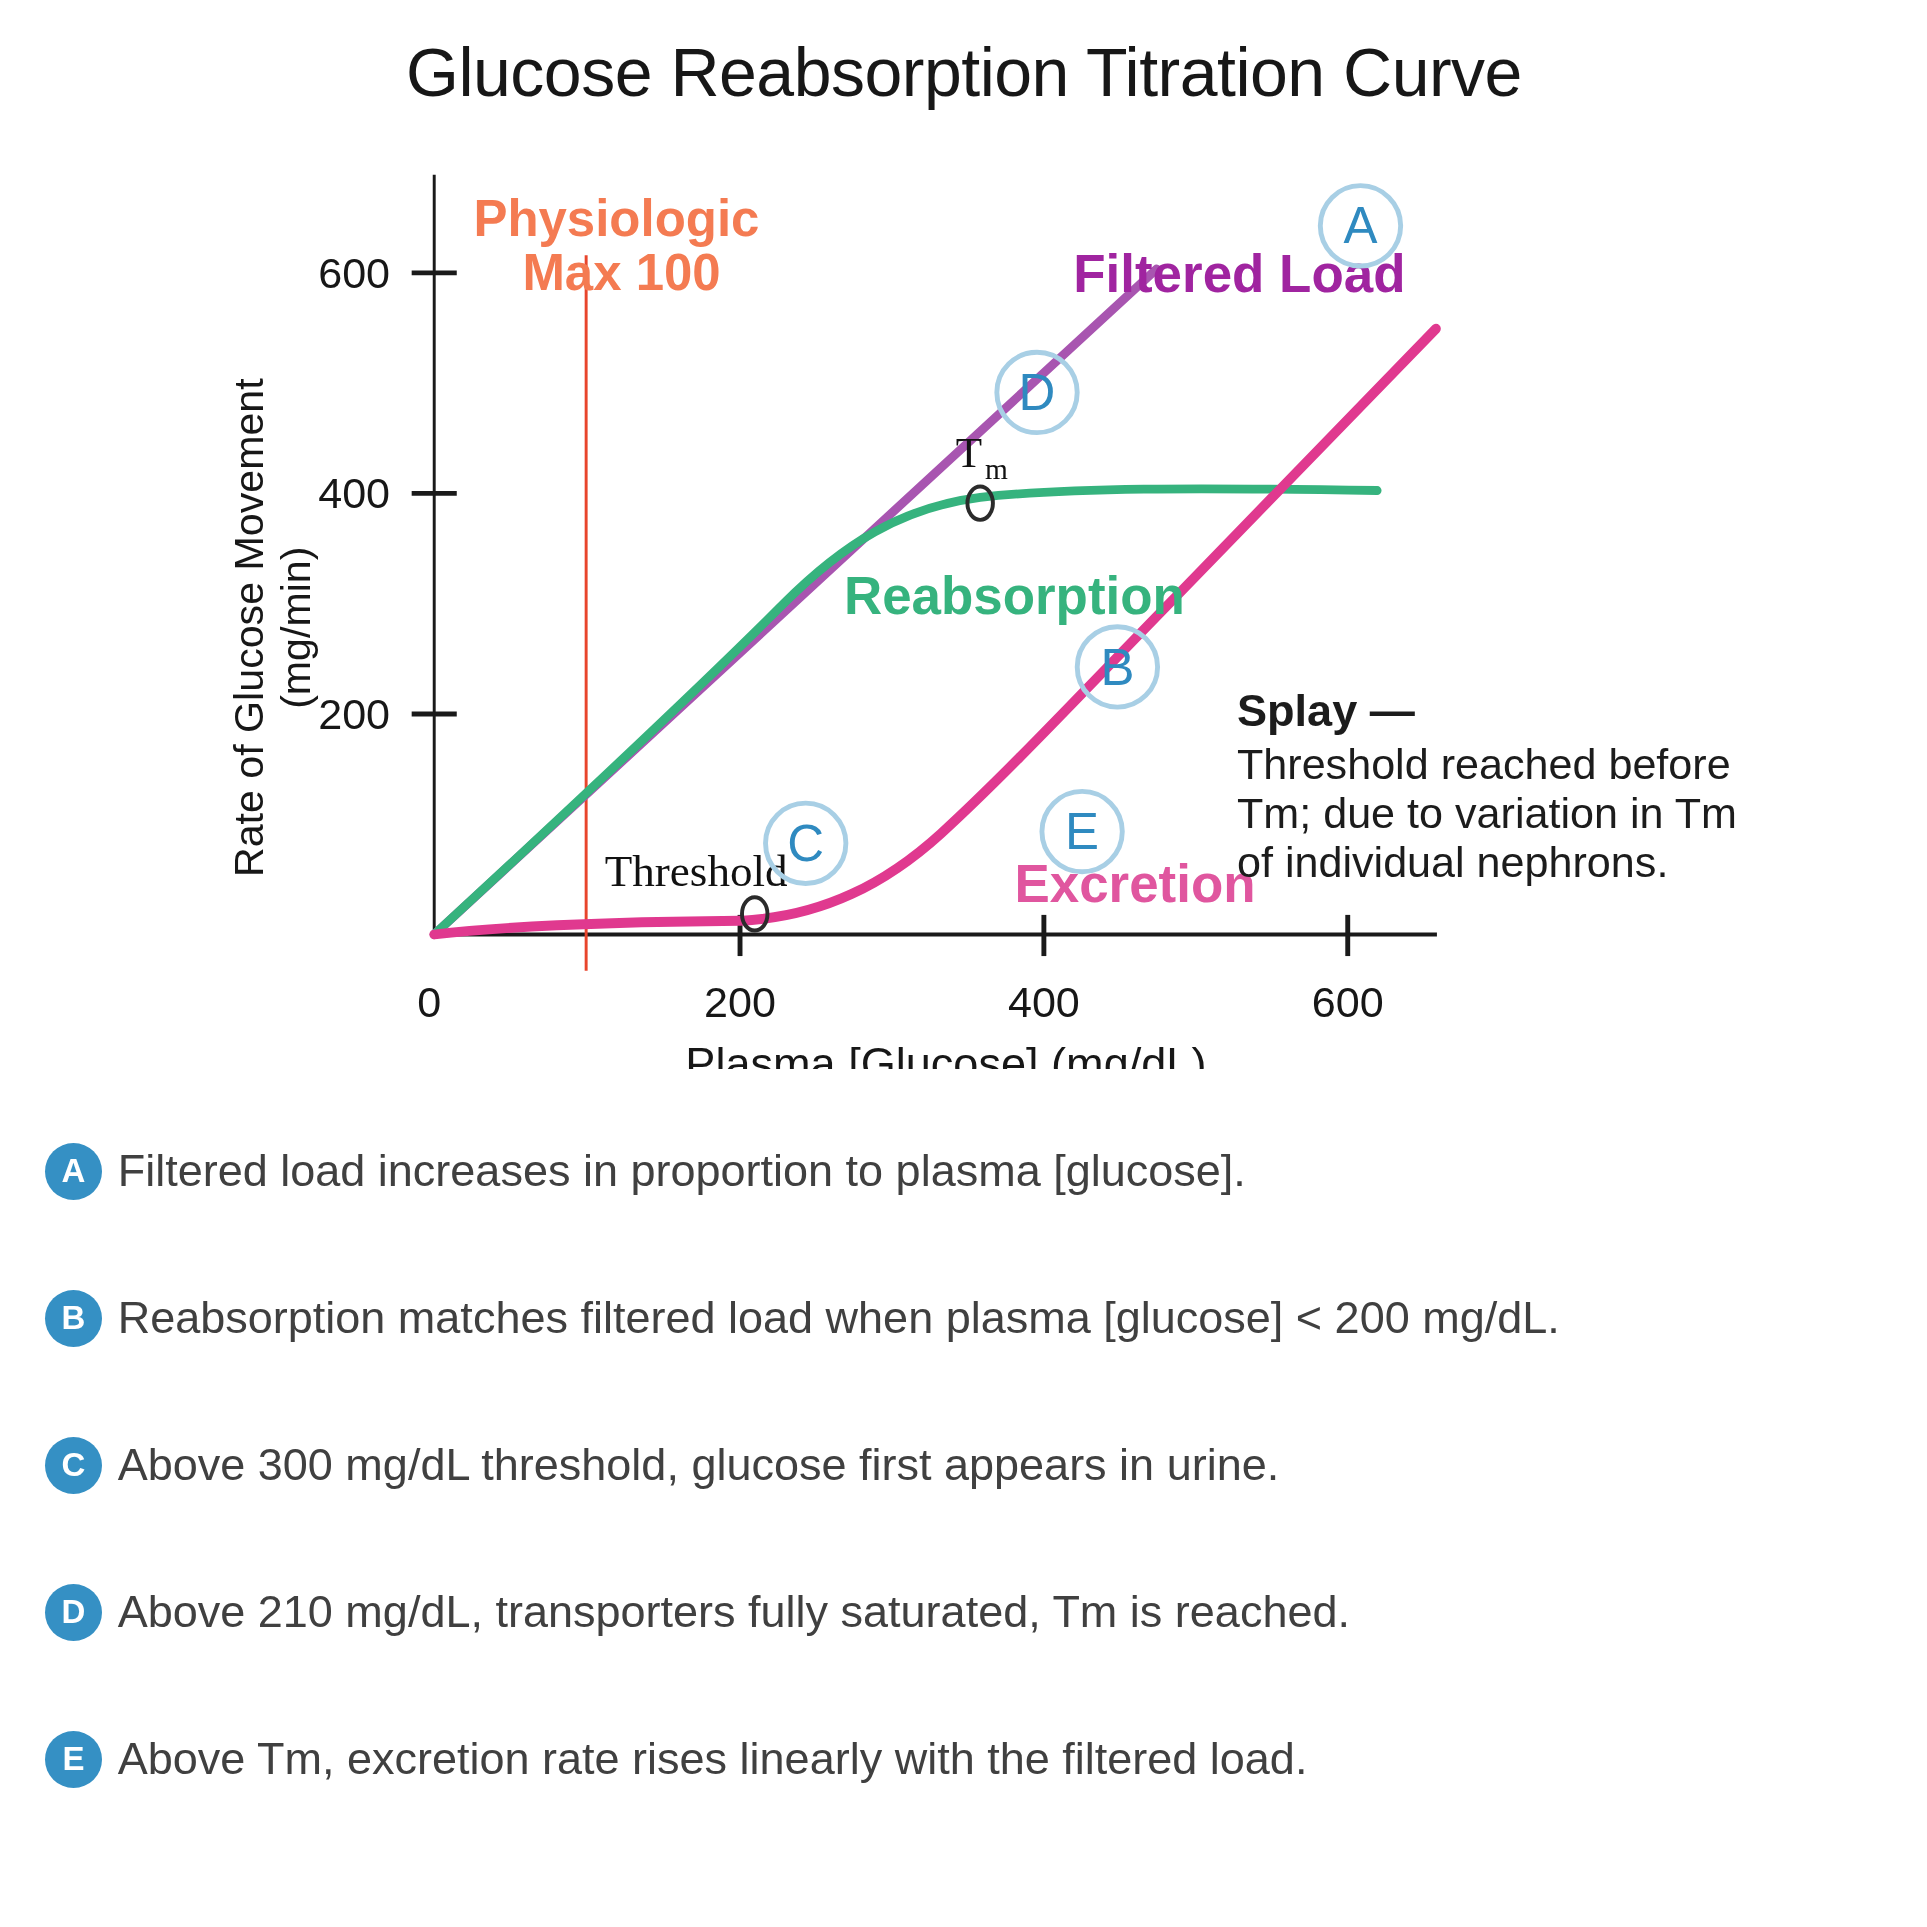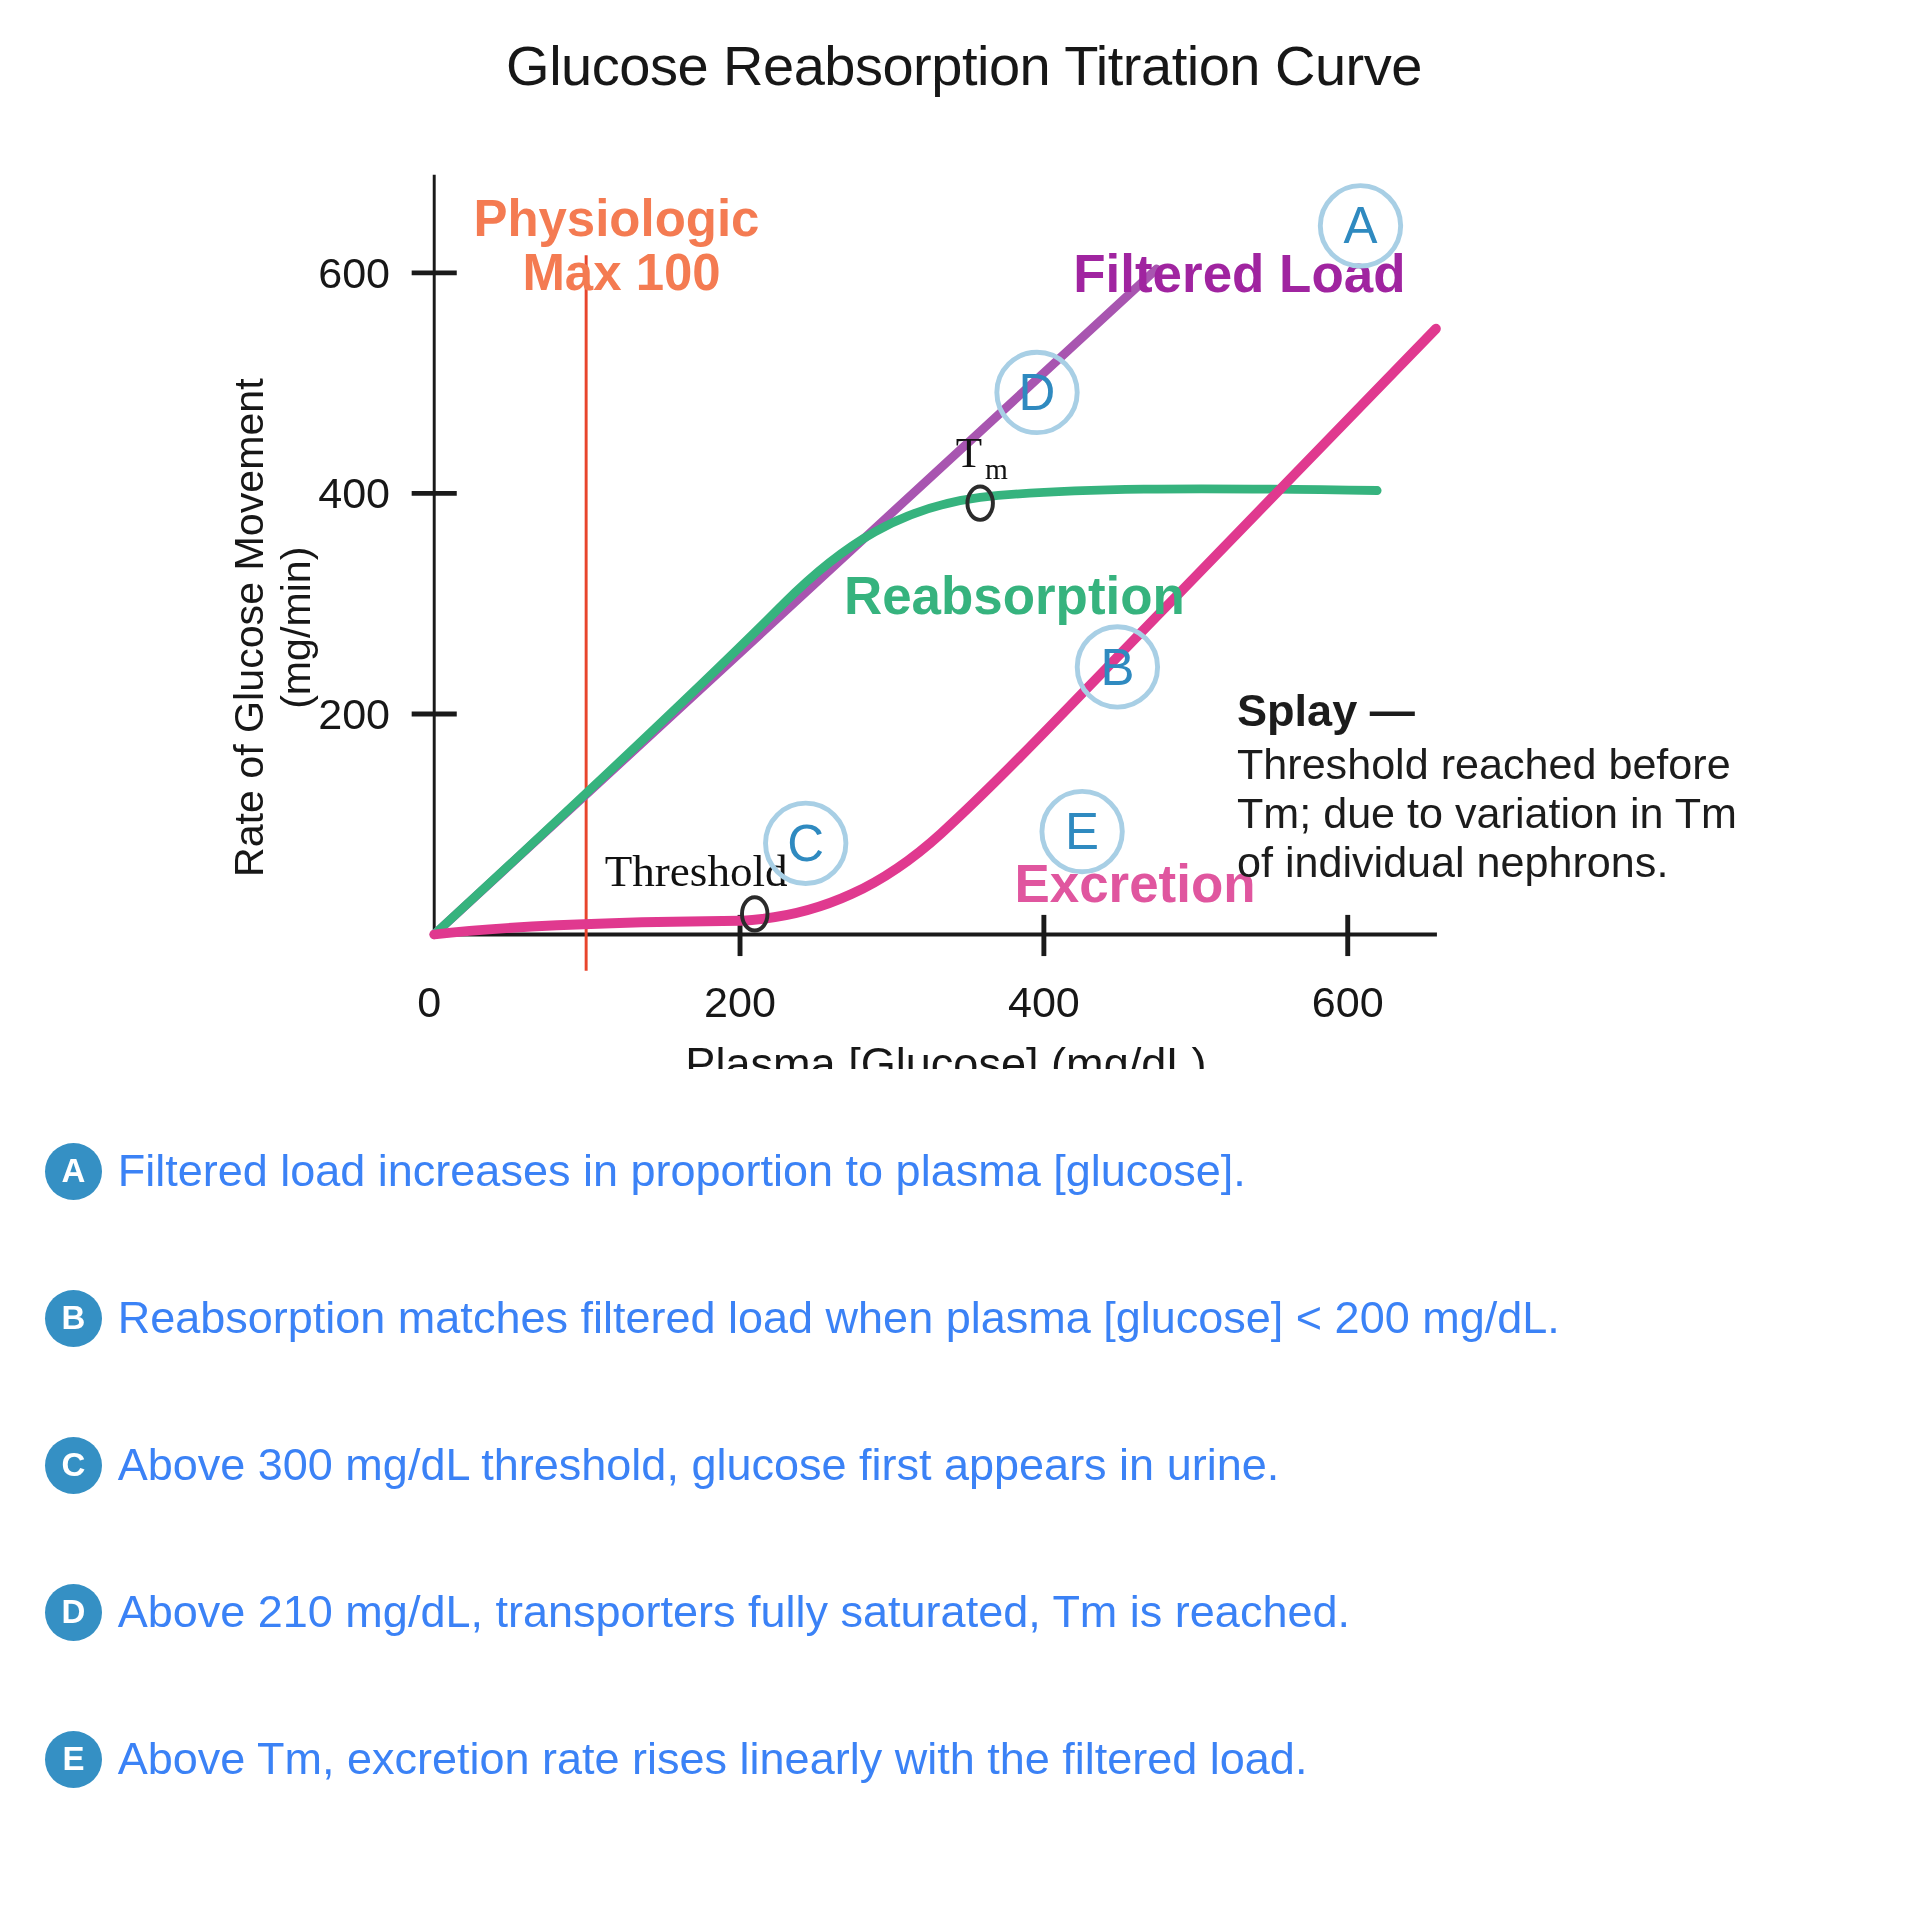--- a/index.html
+++ b/index.html
@@ -21,21 +21,21 @@
     box-sizing: border-box;
   }
 
   
   .title {
     position: absolute;
     top: 33px;
     left: 0;
     width: 1928px;
     text-align: center;
-    font-size: 56px;
+    font-size: 68px;
     font-weight: 400;
     letter-spacing: -0.5px;
     color: #171717;
     white-space: nowrap;
   }
 
   
   .figure {
     position: absolute;
     left: 0;
@@ -70,21 +70,21 @@
     font-size: 33px;
     font-weight: 700;
     display: flex;
     align-items: center;
     justify-content: center;
     margin-right: 15.7px;
   }
   .point-text {
     font-size: 45px;
     font-weight: 400;
-    color: #3b82f6;
+    color: #404040;
     line-height: 1.1;
     white-space: nowrap;
   }
 </style>
 </head>
 <body>
 
 <div class="page">
 
   <div class="title">Glucose Reabsorption Titration Curve</div>

